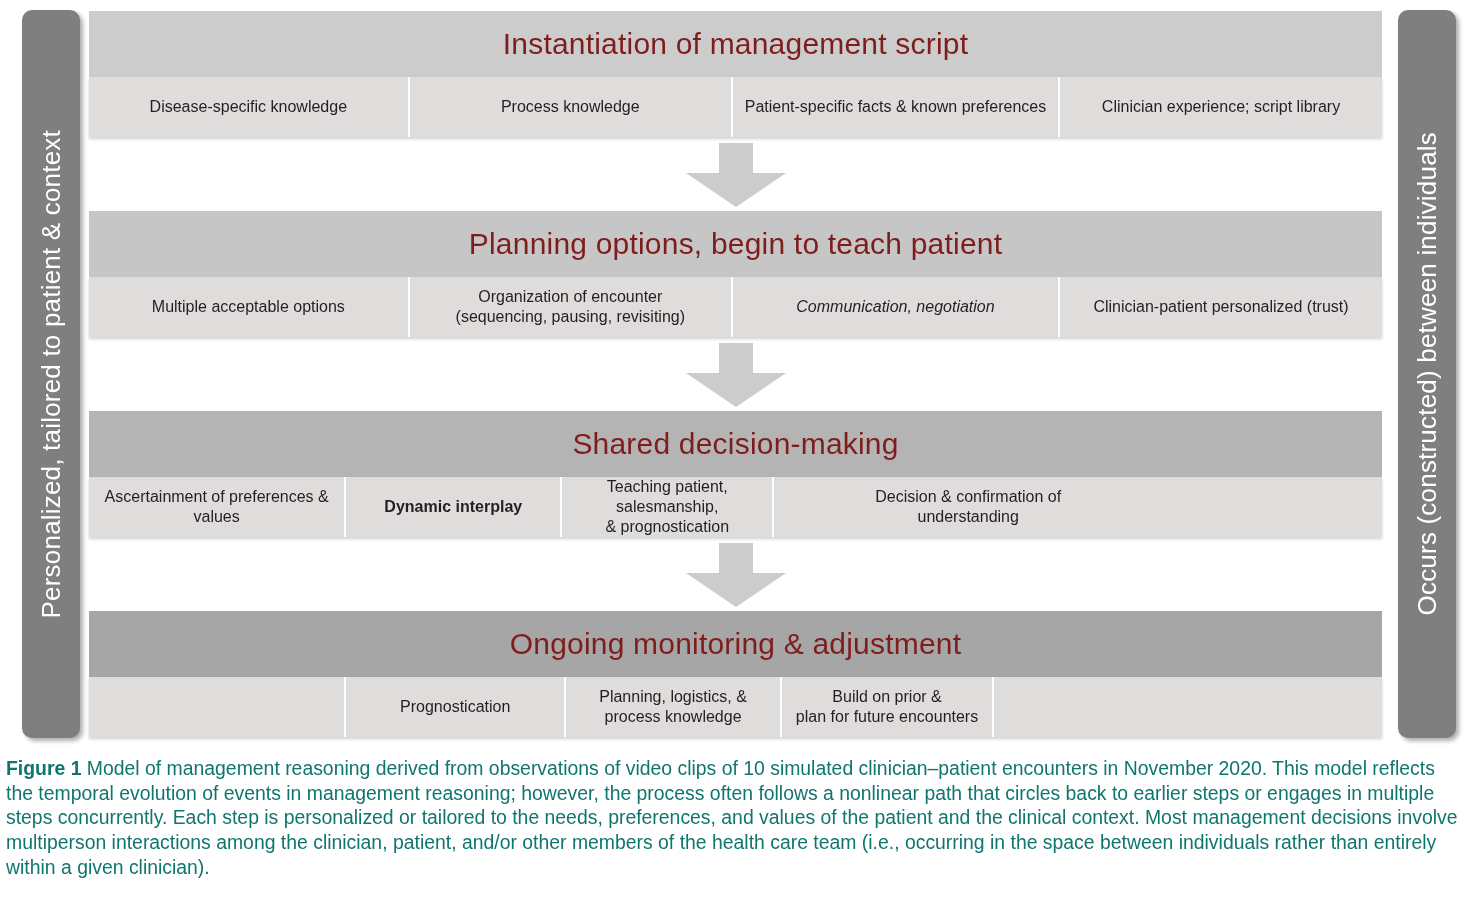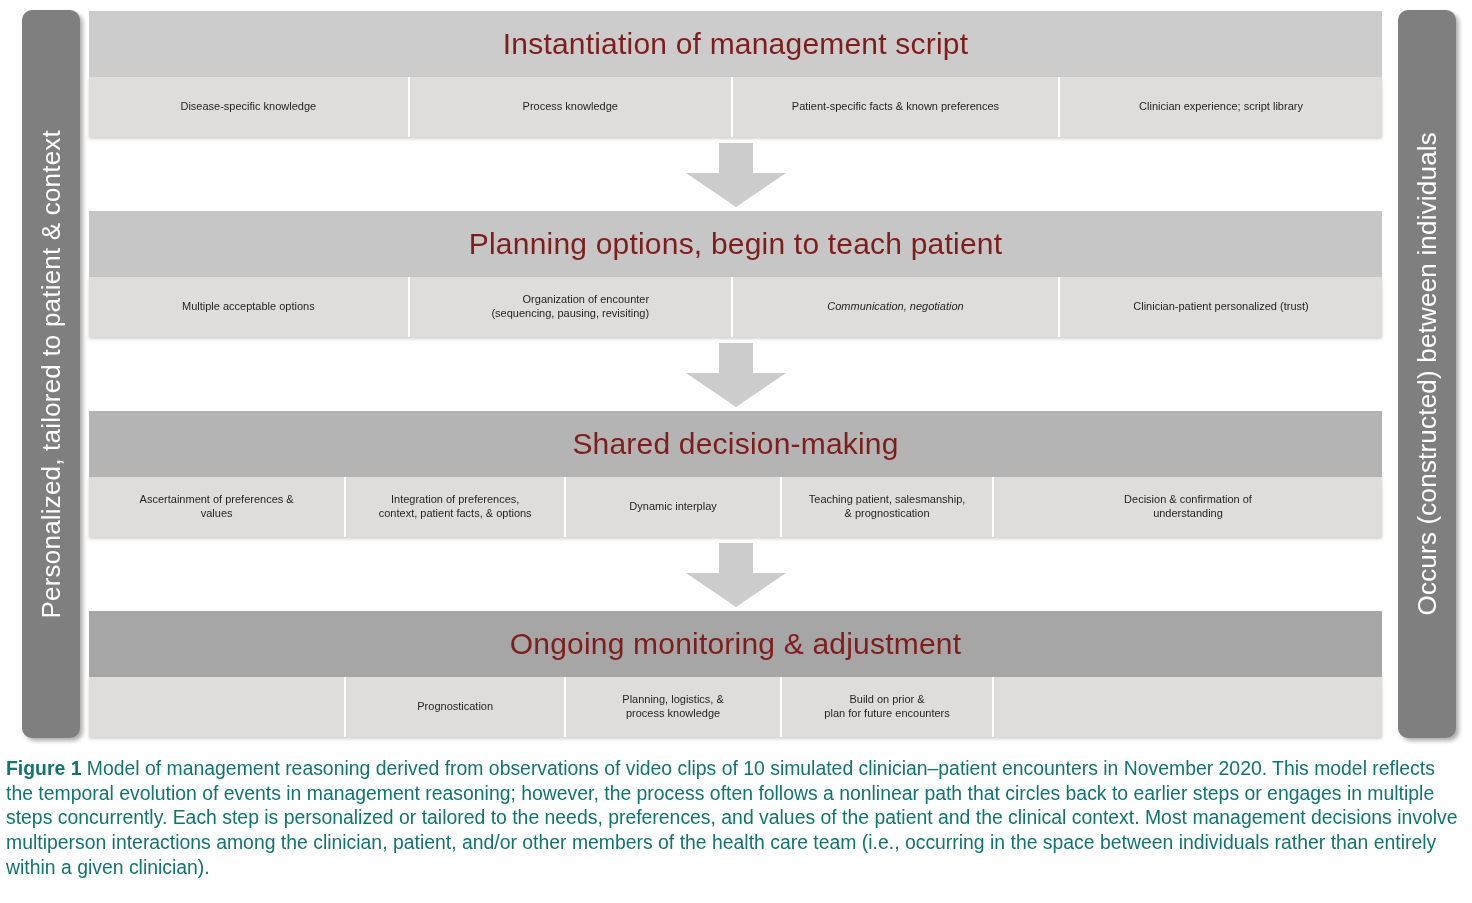--- a/index.html
+++ b/index.html
@@ -71,21 +71,21 @@
     height: 60px;
     background: #dedddb;
     box-shadow: 0 2px 3px rgba(0,0,0,0.18);
   }
   .sub-cell {
     flex: 0 0 auto;
     display: flex;
     align-items: center;
     justify-content: center;
     text-align: center;
-    font-size: 11px;
+    font-size: 16px;
     line-height: 1.25;
     padding: 6px 6px;
     box-sizing: border-box;
     border-right: 2px solid #ffffff;
   }
   .sub-cell:last-child { border-right: none; }
 
   
   .arrow-gap {
     height: 74px;
@@ -152,21 +152,21 @@
         </svg>
       </div>
       <div class="step">
         <div class="step-header" style="background: rgb(198, 198, 198);">
           <span>Planning options, begin to teach patient</span>
         </div>
         <div class="step-sub">
           <div class="sub-cell" style="width: 24.8%;">
             <span style="white-space: pre-line;">Multiple acceptable options</span>
           </div>
-          <div class="sub-cell" style="width: 25%; text-align: right;">
+          <div class="sub-cell" style="width: 25%;">
             <span style="white-space: pre-line;">Organization of encounter
 (sequencing, pausing, revisiting)</span>
           </div>
           <div class="sub-cell" style="width: 25.3%; font-style: italic;">
             <span style="white-space: pre-line;">Communication, negotiation</span>
           </div>
           <div class="sub-cell" style="width: 24.9%;">
             <span style="white-space: pre-line;">Clinician-patient personalized (trust)</span>
           </div>
         </div>
@@ -178,25 +178,21 @@
       </div>
       <div class="step">
         <div class="step-header" style="background: rgb(180, 180, 180);">
           <span>Shared decision-making</span>
         </div>
         <div class="step-sub">
           <div class="sub-cell" style="width: 19.9%;">
             <span style="white-space: pre-line;">Ascertainment of preferences &amp;
 values</span>
           </div>
-          <div class="sub-cell" style="width: 17%;">
-            <span style="white-space: pre-line;">Integration of preferences,
-context, patient facts, &amp; options</span>
-          </div>
-          <div class="sub-cell" style="width: 16.7%;">
+          <div class="sub-cell" style="width: 16.7%; font-weight: bold;">
             <span style="white-space: pre-line;">Dynamic interplay</span>
           </div>
           <div class="sub-cell" style="width: 16.4%;">
             <span style="white-space: pre-line;">Teaching patient, salesmanship,
 &amp; prognostication</span>
           </div>
           <div class="sub-cell" style="width: 30%;">
             <span style="white-space: pre-line;">Decision &amp; confirmation of
 understanding</span>
           </div>

